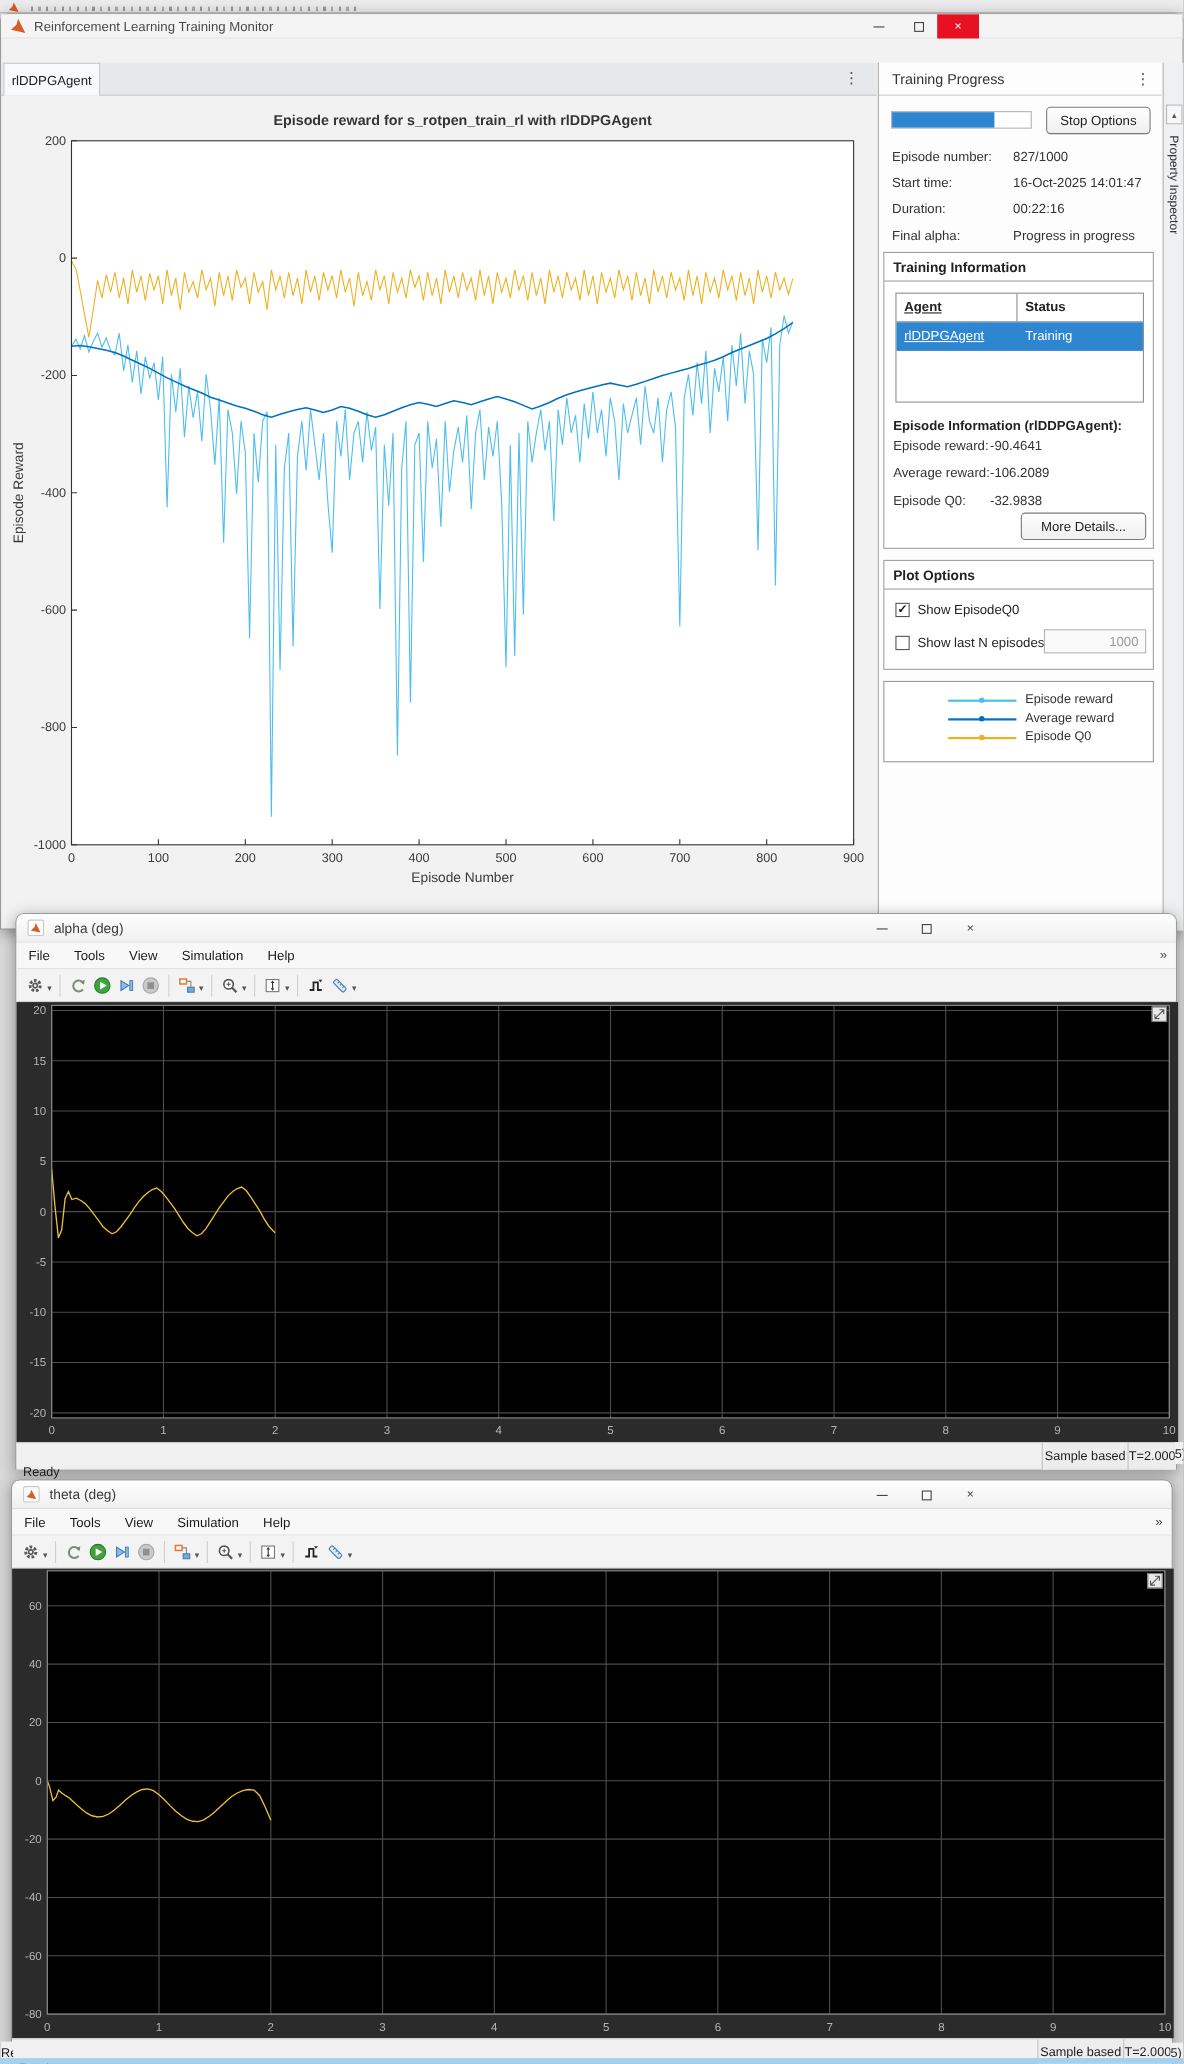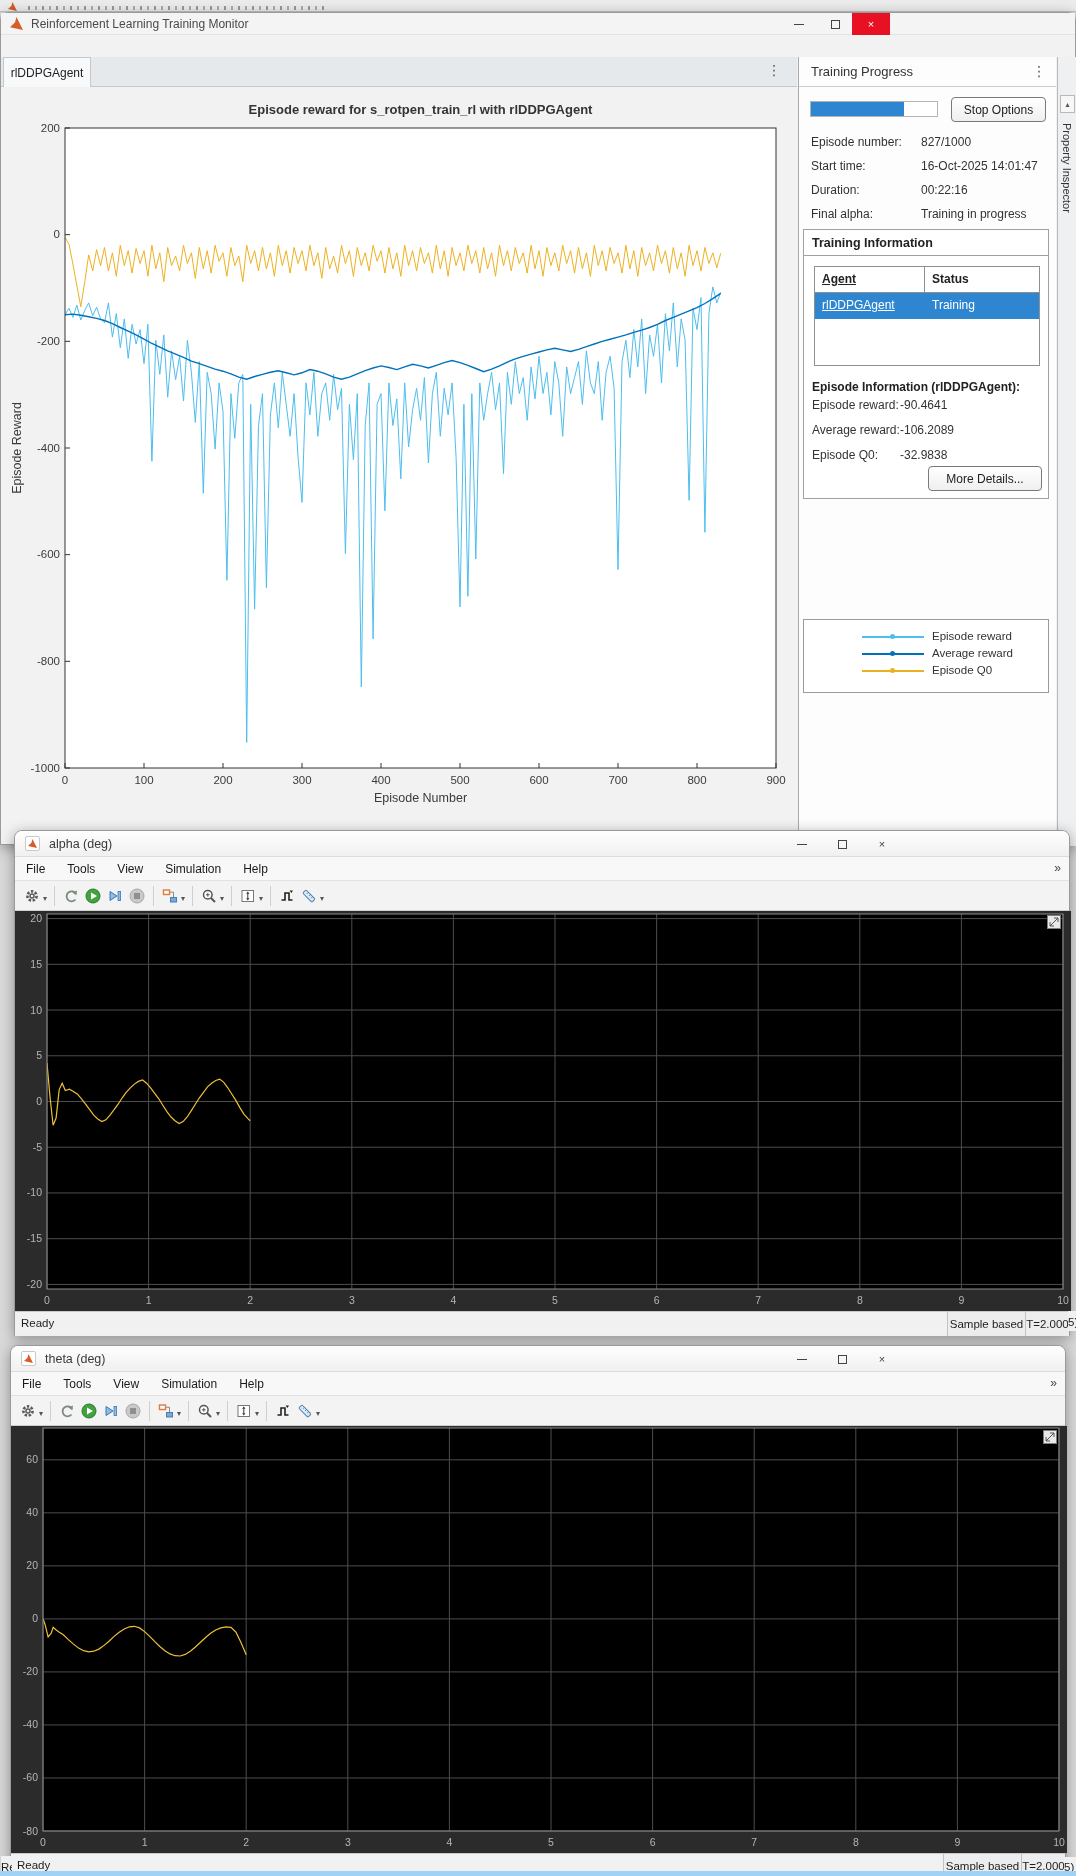--- a/index.html
+++ b/index.html
@@ -97,21 +97,21 @@
   .moverflow{position:absolute;right:8px;top:4px;font-size:12px;color:#444;}
   .tbar{position:absolute;left:0;top:50px;width:100%;height:30px;background:#f3f3f3;border-bottom:1px solid #cfcfcf;
         display:flex;align-items:center;padding-left:6px;}
   .ticon{width:22px;height:22px;display:flex;align-items:center;justify-content:center;}
   .caret{font-size:8px;color:#555;margin:6px 2px 0 0;}
   .sep{width:1px;height:20px;background:#cfcfcf;margin:0 5px;}
   .scope-plot{position:absolute;left:0;background:#2b2b2b;}
   .expand-box{position:absolute;width:14px;height:14px;background:#e9e9e9;border:1px solid #7e7e7e;
               display:flex;align-items:center;justify-content:center;}
   .statusbar{position:absolute;left:0;width:100%;background:#f1f1f1;border-top:1px solid #c9c9c9;font-size:11.5px;color:#1d1d1d;}
-  .statusbar .ready{position:absolute;left:6px;top:5px;}
+  .statusbar .ready{position:absolute;left:6px;top:21px;}
   .sseg{position:absolute;top:0;height:100%;border-left:1px solid #c2c2c2;background:#ededed;
         display:flex;align-items:center;justify-content:center;}
 
   
   .frag{position:absolute;background:#f1f1f1;font-size:11.5px;color:#1d1d1d;overflow:hidden;white-space:nowrap;}
   .bottom-strip{position:absolute;left:0;top:1871px;width:1076px;height:5px;background:#9fd2f5;}
 </style>
 </head>
 <body>
 
@@ -208,21 +208,21 @@
       <div class="frow" style="top:102px">
         <span class="lbl">Start time:</span>
         <span class="val">16-Oct-2025 14:01:47</span>
         </div>
       <div class="frow" style="top:126px">
         <span class="lbl">Duration:</span>
         <span class="val">00:22:16</span>
         </div>
       <div class="frow" style="top:150px">
         <span class="lbl">Final alpha:</span>
-        <span class="val">Training in progress</span>
+        <span class="val">Progress in progress</span>
         </div>
 
       <div class="gbox" id="ti-box">
         <div class="ghd">
           <span>Training Information</span>
           </div>
         <div class="ti-table">
           <div class="ti-thead">
             <span class="c1">Agent</span>
             <span class="c2">Status</span>
@@ -241,20 +241,34 @@
           <span class="lbl">Average reward:</span>
           <span class="val">-106.2089</span>
           </div>
         <div class="frow" style="top:218px">
           <span class="lbl">Episode Q0:</span>
           <span class="val">-32.9838</span>
           </div>
         <div class="btn" id="more-btn">More Details...</div>
       </div>
 
+      <div class="gbox" id="po-box">
+        <div class="ghd">
+          <span>Plot Options</span>
+          </div>
+        <div class="cbrow" style="top:36px">
+          <span class="cbox">✓</span>
+          <span>Show EpisodeQ0</span>
+        </div>
+        <div class="cbrow" style="top:66px">
+          <span class="cbox"></span>
+          <span>Show last N episodes</span>
+        </div>
+        <input class="ninput" readonly="" value="1000" style="">
+      </div>
 
       <div class="gbox" id="legend-box">
         <div class="lrow" style="top:8px">
           <span class="lline" style="background-color: rgb(77, 190, 238);"></span>
           <span class="ldot" style="background-color: rgb(77, 190, 238);"></span>
           <span class="ltxt">Episode reward</span>
           </div>
         <div class="lrow" style="top:25px">
           <span class="lline" style="background-color: rgb(0, 114, 189);"></span>
           <span class="ldot" style="background-color: rgb(0, 114, 189);"></span>

